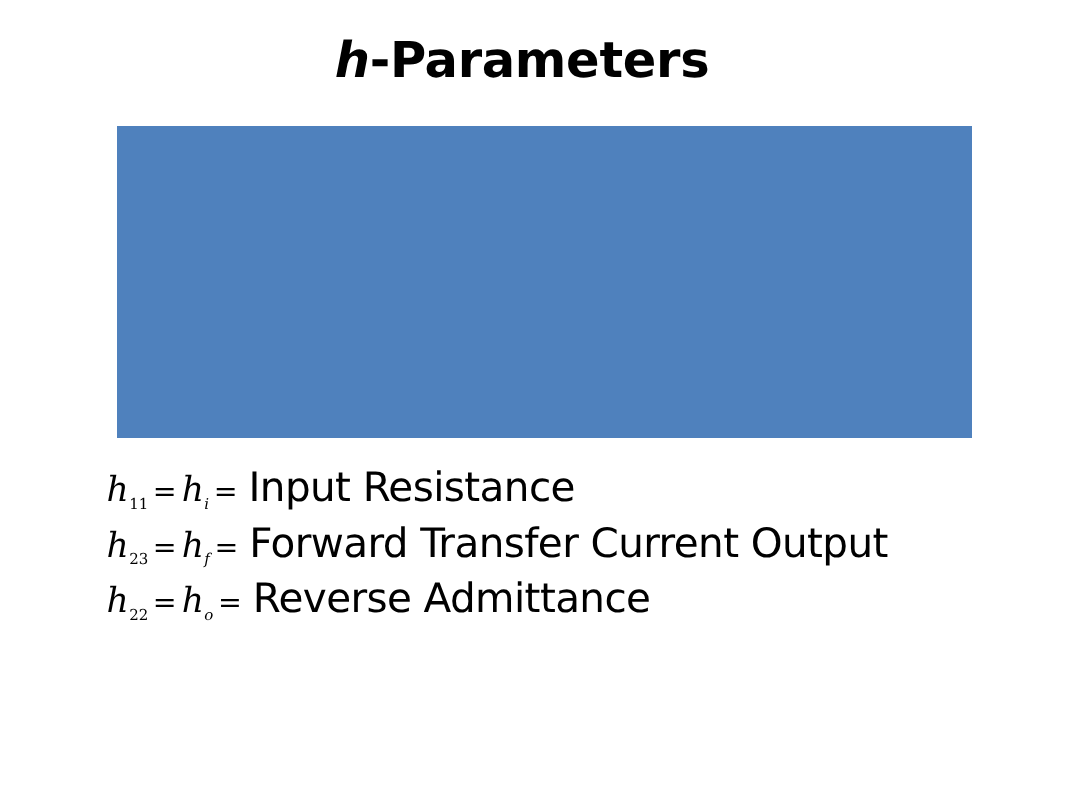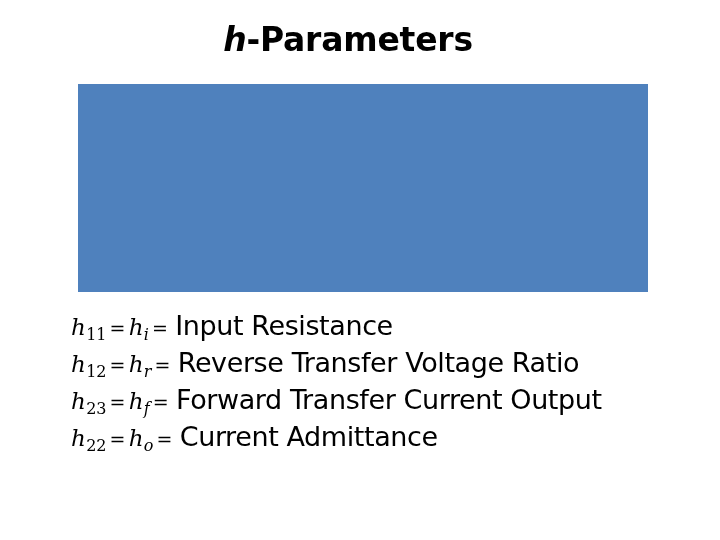--- a/index.html
+++ b/index.html
@@ -70,21 +70,21 @@
   }
 
   
   .math {
     font-family: "DejaVu Serif", serif;
     font-style: italic;
     font-size: 23px;
     letter-spacing: 0.3px;
   }
   .math .sub {
-    font-size: 16px;
+    font-size: 10px;
     vertical-align: -5px;
     letter-spacing: 0;
   }
   .math .sub.num {
     font-style: normal;
   }
   .math .eq {
     font-style: normal;
     font-size: 19px;
     padding: 0 3px;
@@ -109,26 +109,23 @@
   </div>
 
   <div id="figure-placeholder"></div>
 
   <div id="parameter-list">
 
     <div class="param-line">
       <span class="math"><span>h</span><span class="sub num">11</span><span class="eq">=</span><span>h</span><span class="sub">i</span><span class="eq">=</span></span><span class="desc">Input Resistance</span>
     </div>
 
-    <div class="param-line">
-      <span class="math"><span>h</span><span class="sub num">12</span><span class="eq">=</span><span>h</span><span class="sub">r</span><span class="eq">=</span></span><span class="desc">Reverse Transfer Voltage Ratio</span>
-    </div>
 
     <div class="param-line">
       <span class="math"><span>h</span><span class="sub num">23</span><span class="eq">=</span><span>h</span><span class="sub">f</span><span class="eq">=</span></span><span class="desc">Forward Transfer Current Output</span>
     </div>
 
     <div class="param-line">
-      <span class="math"><span>h</span><span class="sub num">22</span><span class="eq">=</span><span>h</span><span class="sub">o</span><span class="eq">=</span></span><span class="desc">Current Admittance</span>
+      <span class="math"><span>h</span><span class="sub num">22</span><span class="eq">=</span><span>h</span><span class="sub">o</span><span class="eq">=</span></span><span class="desc">Reverse Admittance</span>
     </div>
 
   </div>
 </div>
 
 </body></html>

